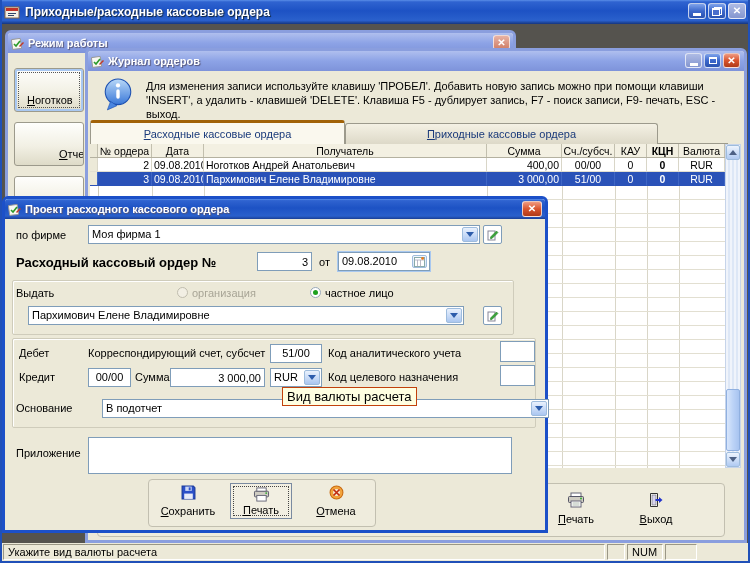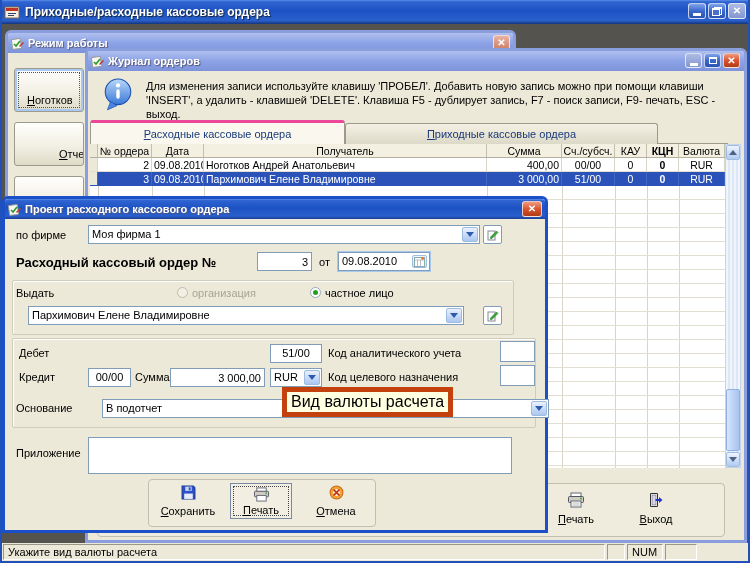--- a/index.html
+++ b/index.html
@@ -81,27 +81,27 @@
   
   .vscroll{position:absolute;width:16px;background:repeating-linear-gradient(90deg,#f0f4fb 0 2px,#dde7f6 2px 4px);border:1px solid #c6d4ea;}
   .sarrow{position:absolute;left:0;width:14px;height:15px;border:1px solid #9ebcdd;border-radius:2px;
     background:linear-gradient(180deg,#eef4fd,#c8dbf7 60%,#b0caf2);display:flex;align-items:center;justify-content:center;cursor:pointer;}
   .sarrow.up::after{content:'';border:4px solid transparent;border-bottom:5px solid #4d6185;margin-bottom:4px;}
   .sarrow.down::after{content:'';border:4px solid transparent;border-top:5px solid #4d6185;margin-top:4px;}
   .sthumb{position:absolute;left:0;width:14px;border:1px solid #90b0e0;border-radius:2px;
     background:linear-gradient(90deg,#d8e6fb,#bcd3f7 50%,#a8c4f0);cursor:grab;}
   
   .tab{position:absolute;display:flex;align-items:center;justify-content:center;cursor:pointer;color:#1a3a7a;}
-  .tab.active{background:#faf8ee;border:1px solid #9c9a8c;border-bottom:none;border-top:3px solid #ec4899;border-radius:3px 3px 0 0;z-index:2;}
+  .tab.active{background:#faf8ee;border:1px solid #9c9a8c;border-bottom:none;border-top:3px solid #a16207;border-radius:3px 3px 0 0;z-index:2;}
   .tab.inactive{background:linear-gradient(180deg,#f4f1e4,#ddd9c8);border:1px solid #9c9a8c;border-bottom:none;border-radius:3px 3px 0 0;}
   
   .icon-btn{position:absolute;display:flex;flex-direction:column;align-items:center;cursor:pointer;}
   .icon-btn .cap{margin-top:3px;}
   .panelbox{position:absolute;border:1px solid #c2bfb0;border-radius:4px;background:#efecdd;}
-  .tooltip{position:absolute;background:#ffffe1;border:5px solid #c2410c;padding:1px 4px;font-size:16px;white-space:nowrap;z-index:9;}
+  .tooltip{position:absolute;background:#ffffe1;border:1px solid #c2410c;padding:1px 4px;font-size:13px;white-space:nowrap;z-index:9;}
   .statusbar{position:absolute;left:2px;right:2px;bottom:2px;height:18px;background:#ece9d8;display:flex;gap:2px;padding:1px;z-index:40;}
   .spanel{border:1px solid;border-color:#9a9786 #fff #fff #9a9786;padding:1px 4px;line-height:13px;overflow:hidden;white-space:nowrap;}
   .bold13{font-weight:bold;font-size:13px;}
   .right{text-align:right;}
   textarea.att{position:absolute;border:1px solid #7f9db9;resize:none;font-family:"Liberation Sans",sans-serif;font-size:11px;}
   .calbtn{position:absolute;right:2px;top:2px;width:15px;height:13px;border:1px solid #9ebcdd;border-radius:2px;
     background:linear-gradient(180deg,#f4f8fe,#d4e2f8);display:flex;align-items:center;justify-content:center;cursor:pointer;}
 </style>
 </head>
 <body>
@@ -326,20 +326,21 @@
     </div>
     <span class="editbtn" style="left:478px;top:107px;">
       <svg width="12" height="12" viewBox="0 0 12 12">
           <rect x="1" y="2" width="7" height="9" fill="#fff" stroke="#889"></rect>
           <path d="M3.5 8L9.5 2l1.5 1.5L5 9.5 3.5 9.8z" fill="#3aa33a" stroke="#1e7a1e" stroke-width=".5"></path>
         </svg>
     </span>
 
     <div class="groupbox" style="left:7px;top:139px;width:524px;height:90px;"></div>
     <span class="lbl" style="left:14px;top:148px;">Дебет</span>
+    <span class="lbl" style="left:83px;top:148px;">Корреспондирующий счет, субсчет</span>
     <div class="field" style="left:265px;top:145px;width:52px;height:19px;text-align:center;">
       <span>51/00</span>
     </div>
     <span class="lbl" style="left:323px;top:148px;">Код аналитического учета</span>
     <input class="field" style="left: 495px; top: 142px; width: 35px; height: 21px;" value="">
     <span class="lbl" style="left:14px;top:172px;">Кредит</span>
     <div class="field" style="left:83px;top:169px;width:43px;height:19px;text-align:center;">
       <span>00/00</span>
     </div>
     <span class="lbl" style="left:130px;top:172px;">Сумма</span>

